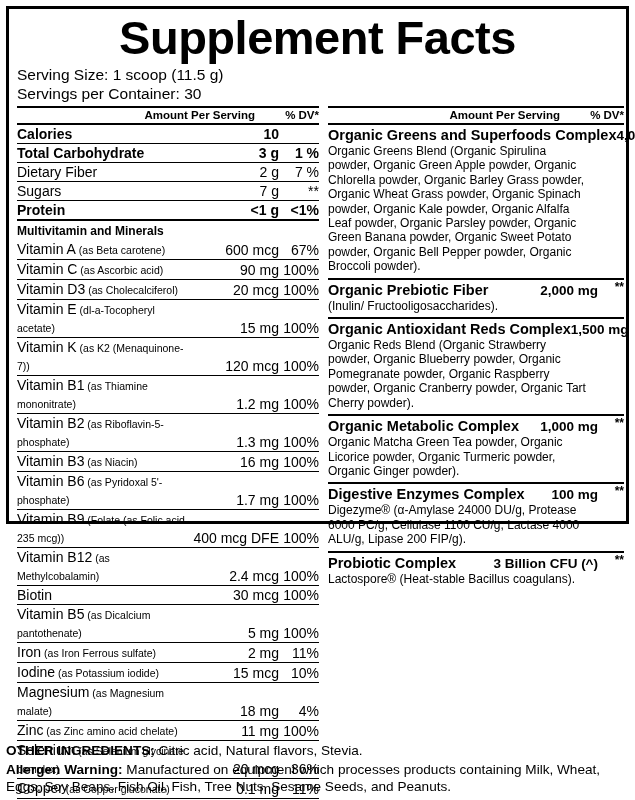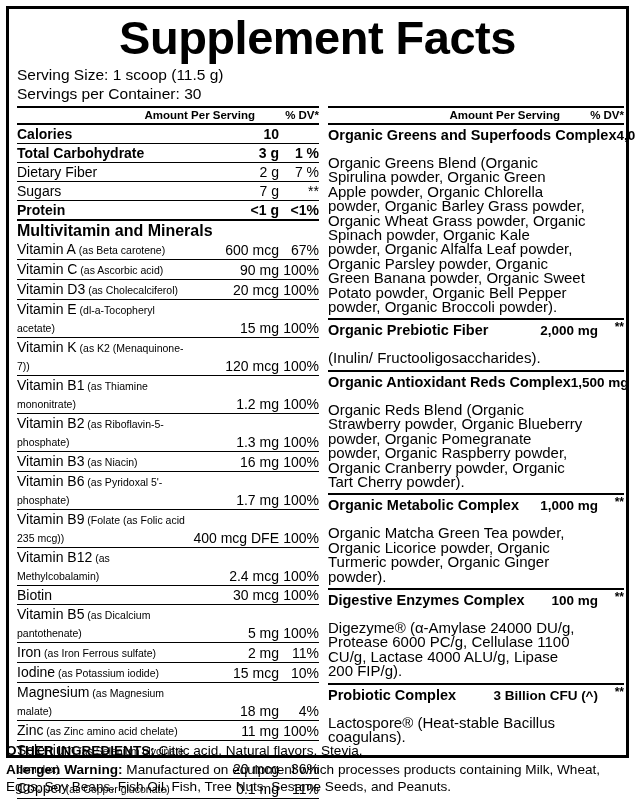--- a/index.html
+++ b/index.html
@@ -18,21 +18,21 @@
     height: 800px;
     box-sizing: border-box;
     background: #fff;
     overflow: hidden;
   }
   .panel {
     position: absolute;
     left: 6px;
     top: 6px;
     width: 623px;
-    height: 752px;
+    height: 518px;
     box-sizing: border-box;
     border: 3px solid #000;
     background: #fff;
     padding: 4px 8px 0 8px;
   }
 
   
   .title {
     font-weight: bold;
     font-size: 47px;
@@ -94,21 +94,21 @@
   .row td { padding: 0.5px 0; }
   .nm-b { font-weight: bold; }
   .sub1 { padding-left: 14px; }
   .sub2 { padding-left: 26px; }
   .paren {
     font-size: 10.5px;
     font-weight: normal;
   }
   .secthead {
     font-weight: bold;
-    font-size: 16px;
+    font-size: 12px;
     line-height: 18px;
   }
 
   
   .blend {
     border-top: 2.5px solid #000;
     padding: 2px 0 4px 0;
   }
   .blend.first { border-top: 2.5px solid #000; }
   .blend-head {
@@ -134,24 +134,24 @@
     text-align: right;
   }
   .blend-dv {
     font-size: 12px;
     line-height: 11px;
     width: 26px;
     text-align: right;
     font-weight: bold;
   }
   .blend-body {
-    font-size: 15px;
+    font-size: 12px;
     line-height: 14.4px;
     max-width: 258px;
-    margin-top: 12px;
+    margin-top: 0px;
   }
 
   
   .outside {
     position: absolute;
     left: 6px;
     top: 742px;
     width: 623px;
     font-size: 13.6px;
     line-height: 17.5px;

